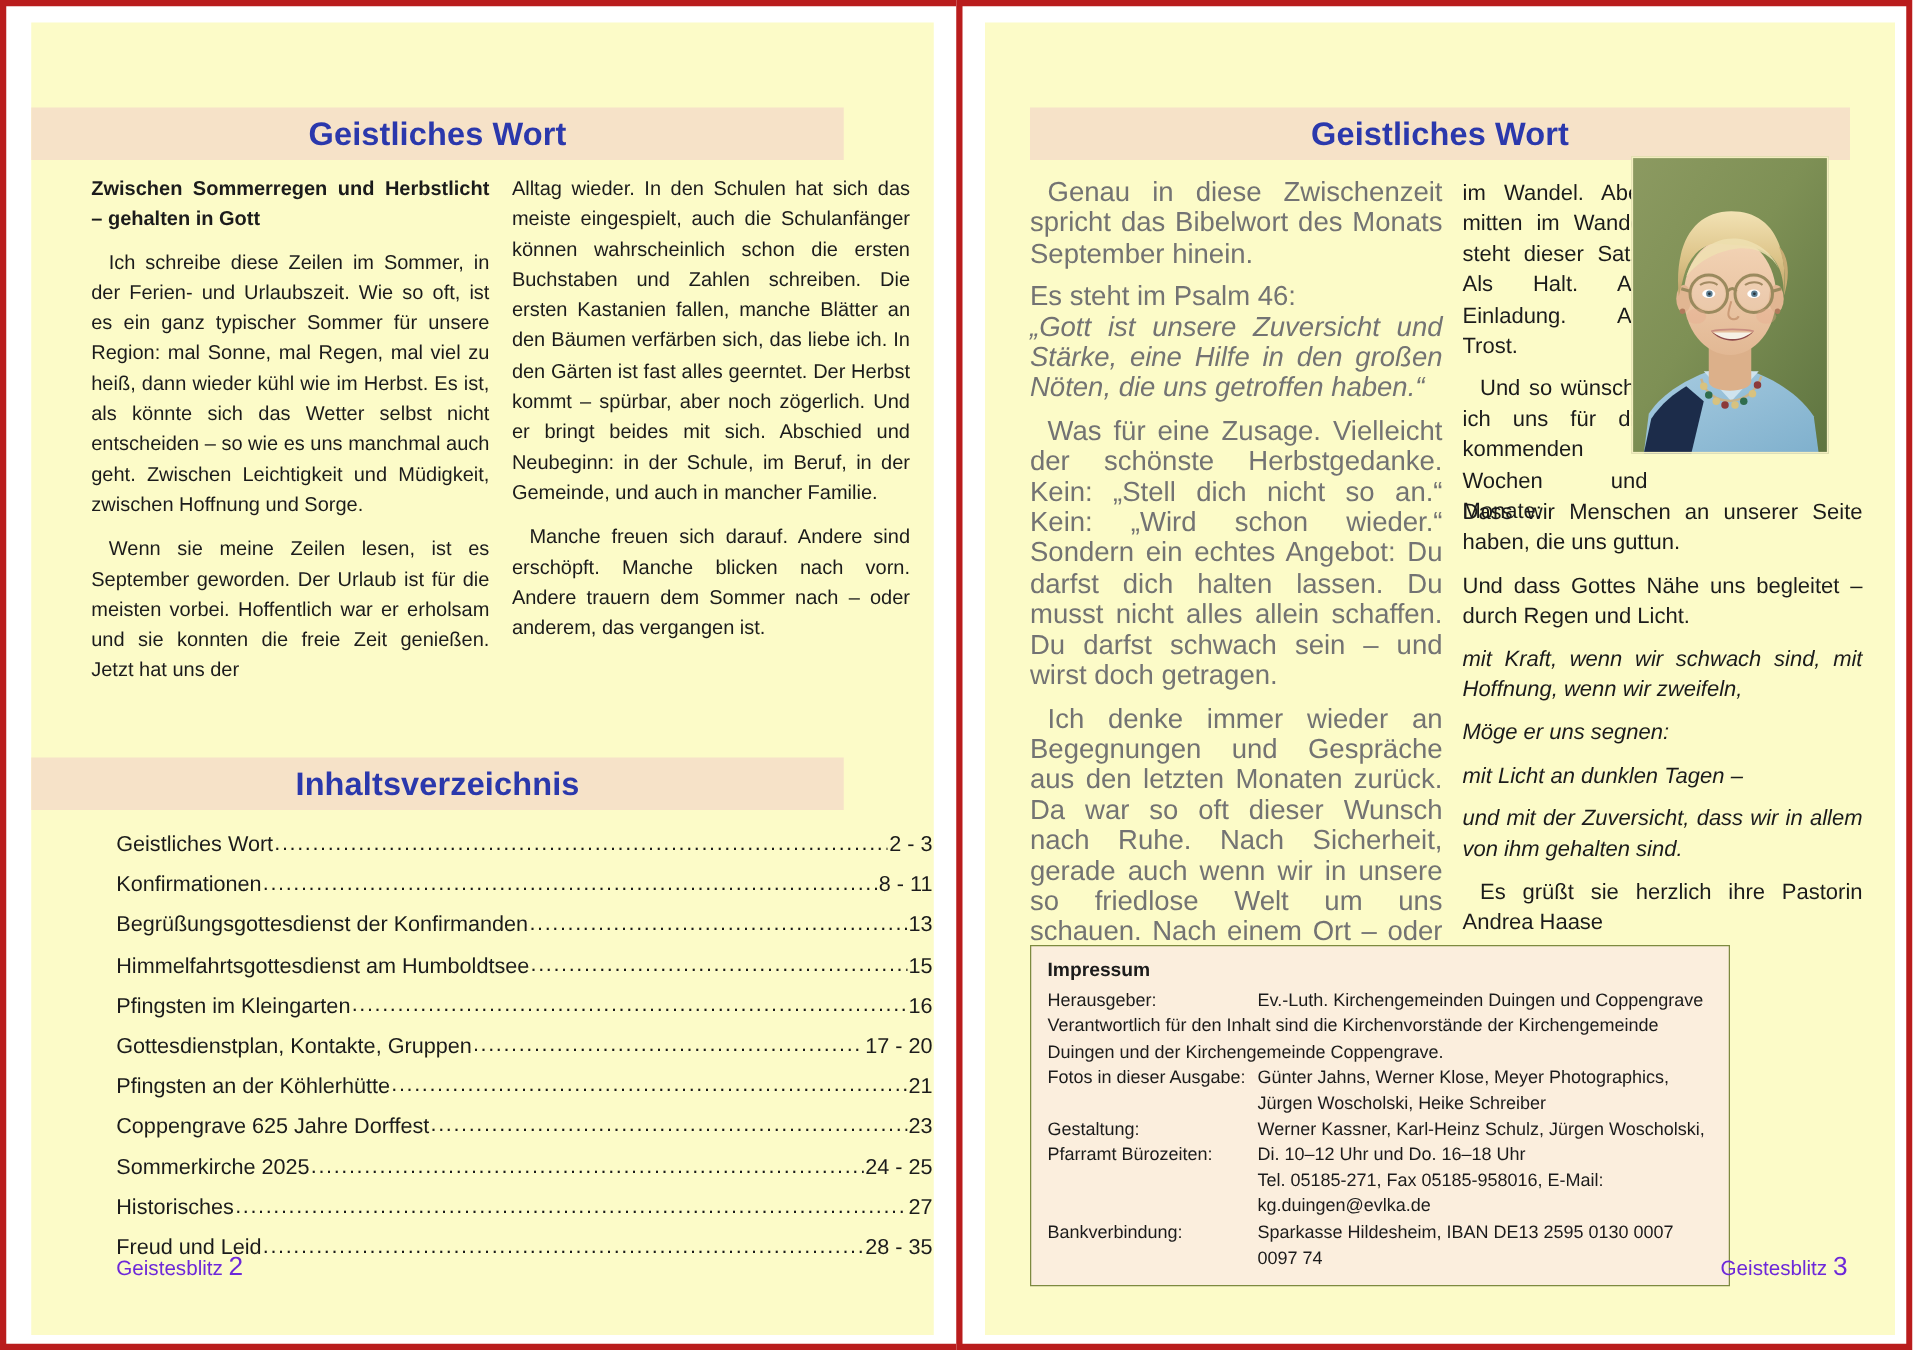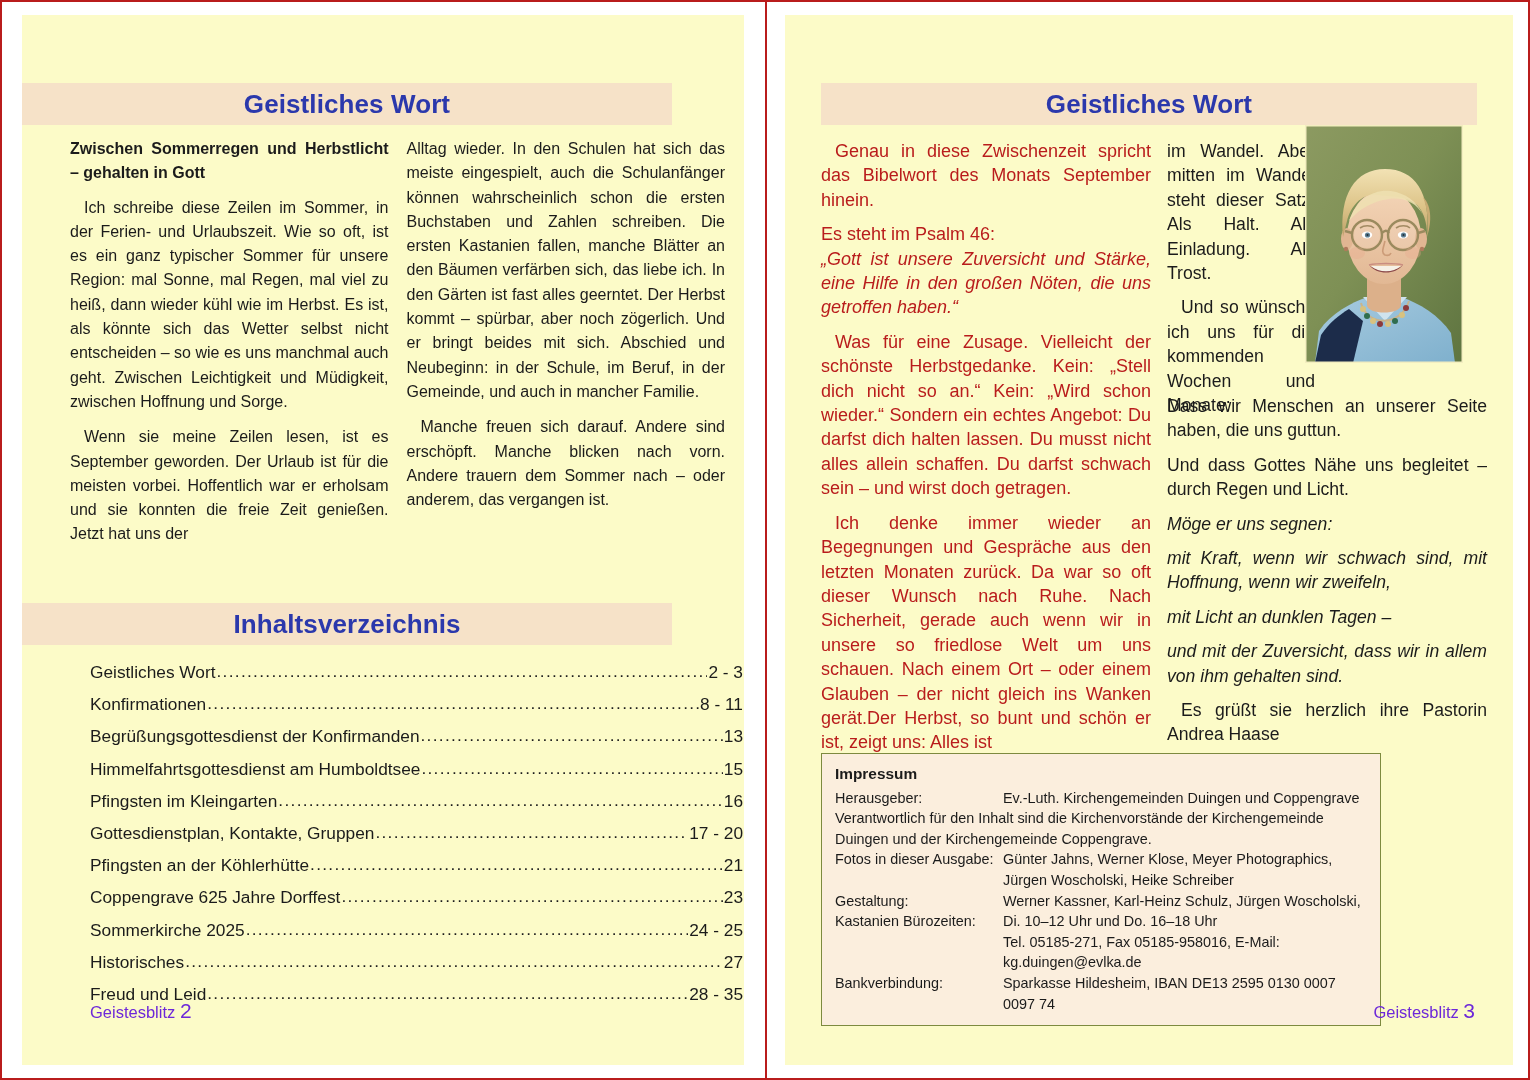--- a/index.html
+++ b/index.html
@@ -16,21 +16,21 @@
   .spread {
     position: relative;
     width: 1530px;
     height: 1080px;
     display: flex;
     background: #ffffff;
   }
   .page-frame {
     position: relative;
     box-sizing: border-box;
-    border: 2px solid #b91c1c;
+    border: 5px solid #b91c1c;
     background: #ffffff;
     overflow: hidden;
   }
   .page-frame.left  { width: 765px; height: 1080px; border-right: none; }
   .page-frame.right { width: 765px; height: 1080px; }
 
   .page {
     position: absolute;
     background: #fcfbc8;
     box-sizing: border-box;
@@ -118,21 +118,21 @@
     height: 238px;
     z-index: 4;
   }
   .photo svg { display: block; width: 100%; height: 100%; }
 
   
   .rp-col-left {
     position: absolute;
     left: 36px; top: 124px;
     width: 330px;
-    font-size: 18px; line-height: 24.4px; color: #b91c1c;
+    font-size: 22px; line-height: 24.4px; color: #737373;
     text-align: justify;
   }
   .rp-col-right-narrow {
     position: absolute;
     left: 382px; top: 124px;
     width: 148px;
     font-size: 17.6px; line-height: 24.4px; color: #1b1b1b;
     text-align: justify;
   }
   .rp-col-right-wide {
@@ -307,22 +307,22 @@
       </div>
 
       <div class="rp-col-right-narrow">
         <p>im Wandel. Aber mitten im Wandel steht dieser Satz. Als Halt. Als Einladung. Als Trost.</p>
         <p class="ind sp">Und so wünsche ich uns für die kommenden Wochen und Monate:</p>
       </div>
 
       <div class="rp-col-right-wide">
         <p class="sp">Dass wir Menschen an unserer Seite haben, die uns guttun.</p>
         <p class="sp">Und dass Gottes Nähe uns begleitet – durch Regen und Licht.</p>
+        <p class="sp it">mit Kraft, wenn wir schwach sind, mit Hoffnung, wenn wir zweifeln,</p>
         <p class="sp it">Möge er uns segnen:</p>
-        <p class="sp it">mit Kraft, wenn wir schwach sind, mit Hoffnung, wenn wir zweifeln,</p>
         <p class="sp it">mit Licht an dunklen Tagen –</p>
         <p class="sp it">und mit der Zuversicht, dass wir in allem von ihm gehalten sind.</p>
         <p class="ind sp">Es grüßt sie herzlich ihre Pastorin Andrea Haase</p>
       </div>
 
       <div class="impressum">
         <div class="imp-title">Impressum</div>
 
         <div class="imp-row">
           <span class="imp-label">Herausgeber:</span>
@@ -343,21 +343,21 @@
           <span class="imp-val">Jürgen Woscholski, Heike Schreiber</span>
         </div>
 
         <div class="imp-row">
           <span class="imp-label">Gestaltung:</span>
           <span class="imp-val">Werner Kassner, Karl-Heinz Schulz, Jürgen Woscholski,</span>
         </div>
 
 
         <div class="imp-row">
-          <span class="imp-label">Kastanien Bürozeiten:</span>
+          <span class="imp-label">Pfarramt Bürozeiten:</span>
           <span class="imp-val">Di. 10–12 Uhr und Do. 16–18 Uhr</span>
         </div>
 
         <div class="imp-row">
           <span class="imp-label"></span>
           <span class="imp-val">Tel. 05185-271, Fax 05185-958016, E-Mail: kg.duingen@evlka.de</span>
         </div>
 
 
         <div class="imp-row">

